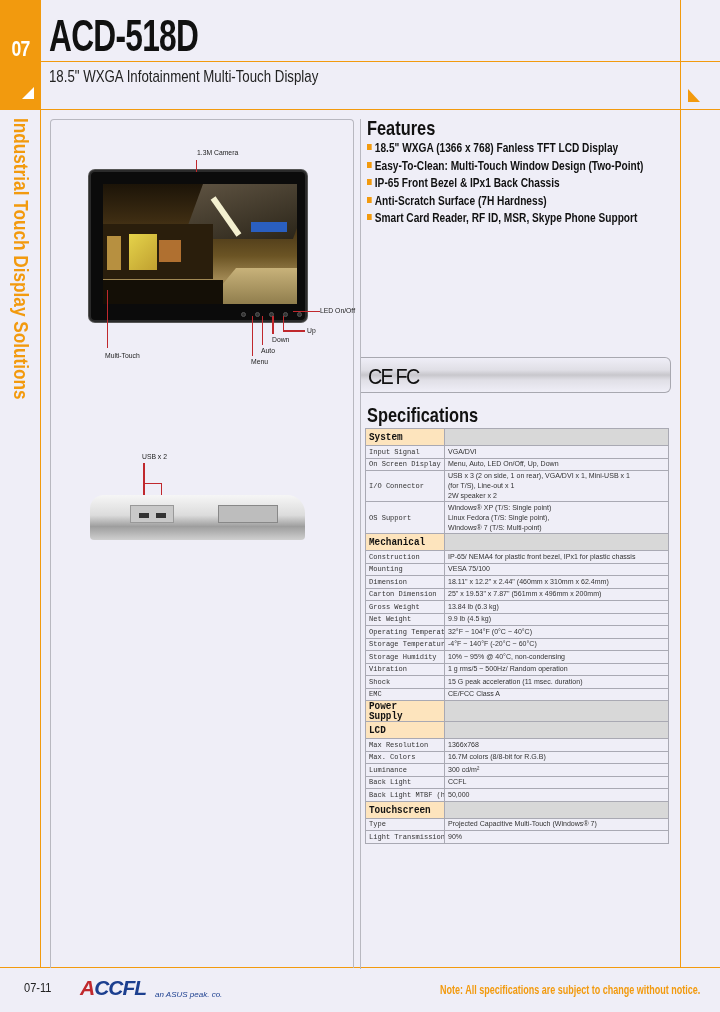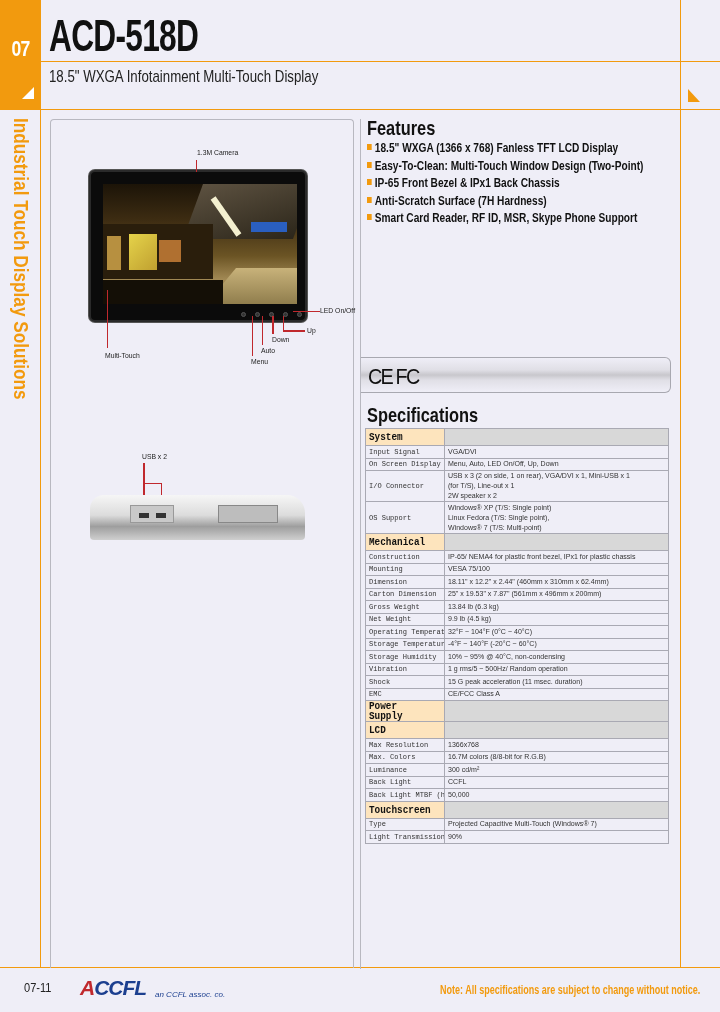--- a/index.html
+++ b/index.html
@@ -283,14 +283,14 @@
       </tr>
     <tr>
         <td class="k"><span class="sq">Light Transmission</span></td>
         <td><span class="sq">90%</span></td>
       </tr>
   </tbody>
 </table>
 
 <div class="footer-page">07-11</div>
 <div class="footer-logo"><span class="red">A</span><span>CCFL</span></div>
-<div class="footer-asus">an CCFL assoc. co.</div>
+<div class="footer-asus">an ASUS peak. co.</div>
 <div class="footer-note">Note: All specifications are subject to change without notice.</div>
 
 </body></html>

